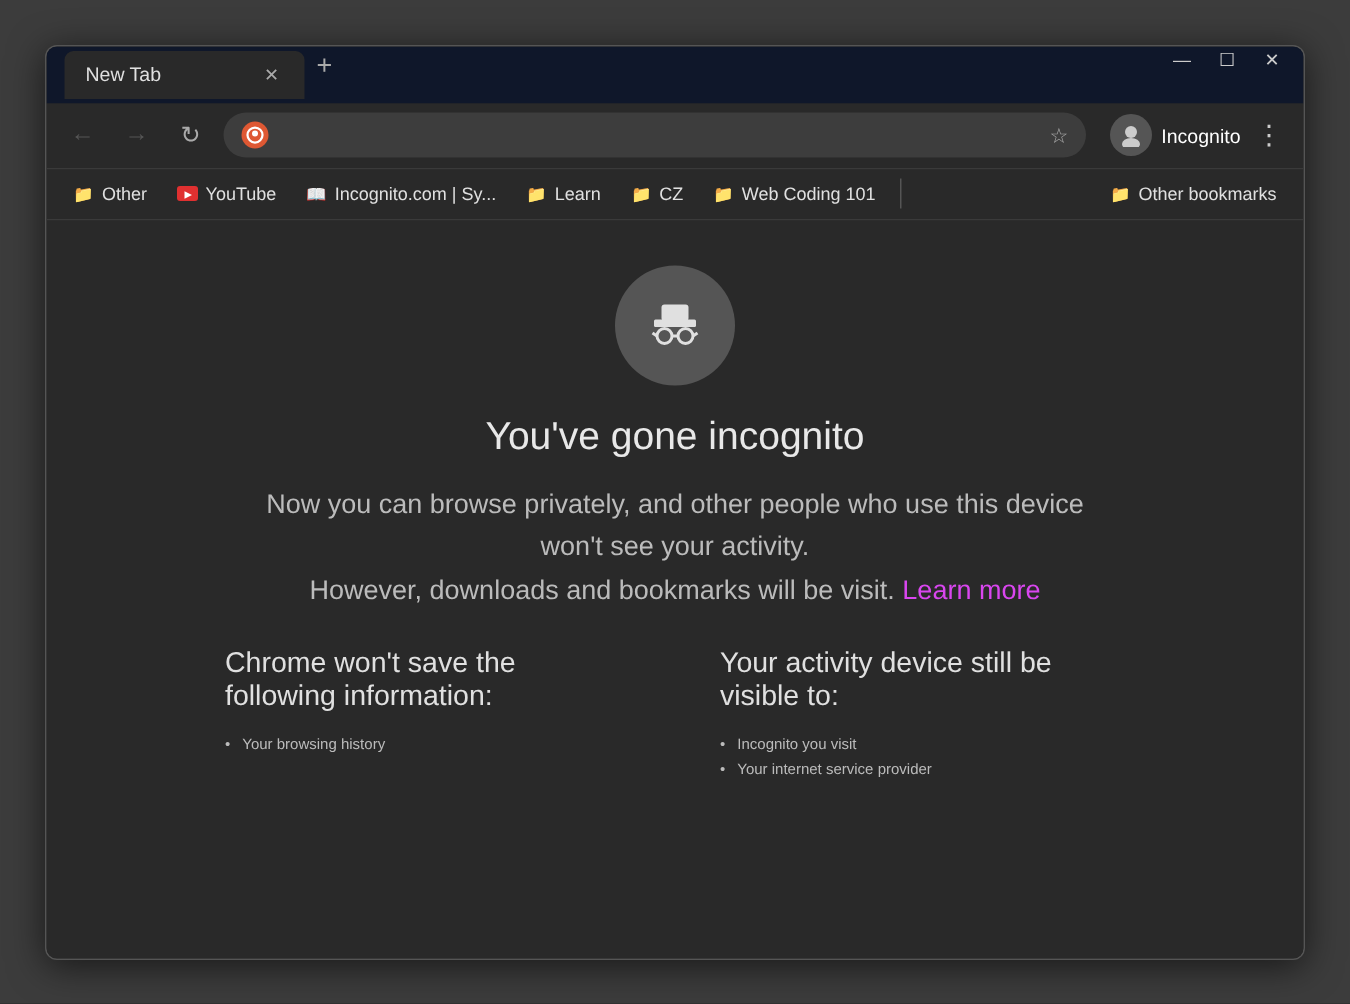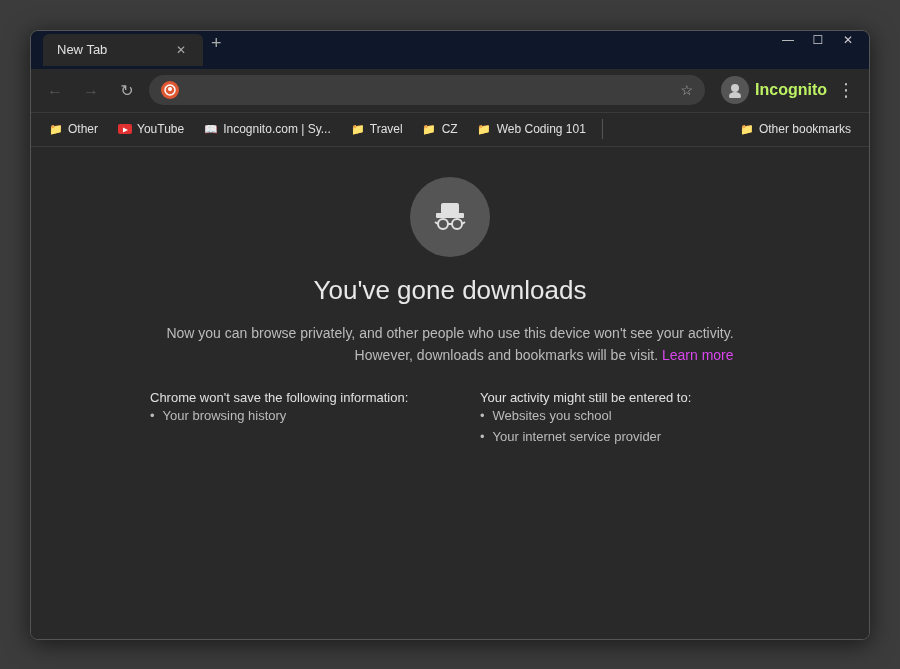--- a/index.html
+++ b/index.html
@@ -150,23 +150,22 @@
       height: 28px;
       border-radius: 50%;
       background: #555;
       display: flex;
       align-items: center;
       justify-content: center;
       color: #ccc;
       font-size: 14px;
     }
     .incognito-label {
-      color: #bef264;
-      font-size: 16px;
-      font-weight: bold;
+      color: #ffffff;
+      font-size: 13px;
     }
     .menu-dots {
       color: #ccc;
       font-size: 18px;
       cursor: pointer;
       padding: 4px;
     }
     
     .bookmarks-bar {
       background: #292929;
@@ -234,52 +233,53 @@
       height: 48px;
     }
     .incognito-title {
       color: #e8e8e8;
       font-size: 26px;
       font-weight: 400;
       margin-bottom: 16px;
     }
     .incognito-desc {
       color: #bbb;
-      font-size: 14px;
+      font-size: 18px;
       max-width: 580px;
-      text-align: right;
+      text-align: center;
       line-height: 1.6;
       margin-bottom: 24px;
     }
     .learn-more {
       color: #d946ef;
       text-decoration: none;
       cursor: pointer;
     }
     .info-columns {
       display: flex;
       gap: 60px;
       width: 100%;
       max-width: 600px;
     }
     .info-col {
       flex: 1;
     }
     .info-col-title {
       color: #e0e0e0;
-      font-size: 13px;
+      font-size: 19px;
+      margin-bottom: 12px;
       font-weight: 400;
     }
     .info-list {
       list-style: none;
       padding: 0;
     }
     .info-list li {
       color: #bbb;
-      font-size: 13px;
+      font-size: 10px;
       padding: 3px 0;
       display: flex;
       align-items: flex-start;
       gap: 8px;
     }
     .info-list li::before {
       content: '•';
       color: #bbb;
       flex-shrink: 0;
     }
@@ -341,21 +341,21 @@
           </svg>
       </span>
       <span>YouTube</span>
     </div>
     <div class="bookmark-item">
       <span class="bookmark-icon bm-orange">📖</span>
       <span>Incognito.com | Sy...</span>
     </div>
     <div class="bookmark-item">
       <span class="bookmark-icon bm-yellow">📁</span>
-      <span>Travel</span>
+      <span>Learn</span>
     </div>
     <div class="bookmark-item">
       <span class="bookmark-icon bm-yellow">📁</span>
       <span>CZ</span>
     </div>
     <div class="bookmark-item">
       <span class="bookmark-icon bm-yellow">📁</span>
       <span>Web Coding 101</span>
     </div>
     <div class="bookmark-separator"></div>
@@ -373,42 +373,42 @@
         <rect x="15" y="10" width="18" height="11" rx="2" fill="#e0e0e0"></rect>
 
         <circle cx="17" cy="31" r="5" stroke="#e0e0e0" stroke-width="2" fill="none"></circle>
         <circle cx="31" cy="31" r="5" stroke="#e0e0e0" stroke-width="2" fill="none"></circle>
         <line x1="22" y1="31" x2="26" y2="31" stroke="#e0e0e0" stroke-width="2"></line>
         <line x1="12" y1="31" x2="9" y2="29" stroke="#e0e0e0" stroke-width="2"></line>
         <line x1="36" y1="31" x2="39" y2="29" stroke="#e0e0e0" stroke-width="2"></line>
       </svg>
     </div>
 
-    <h1 class="incognito-title">You've gone downloads</h1>
+    <h1 class="incognito-title">You've gone incognito</h1>
 
     <p class="incognito-desc">
       <span>Now you can browse privately, and other people who use this device won't see your activity.</span><br>
       <span>However, downloads and bookmarks will be visit.</span>
       <a class="learn-more" href="#">Learn more</a>
     </p>
 
     <div class="info-columns">
       <div class="info-col">
         <div class="info-col-title">Chrome won't save the following information:</div>
         <ul class="info-list">
           <li>
             <span>Your browsing history</span>
           </li>
         </ul>
       </div>
       <div class="info-col">
-        <div class="info-col-title">Your activity might still be entered to:</div>
+        <div class="info-col-title">Your activity device still be visible to:</div>
         <ul class="info-list">
           <li>
-            <span>Websites you school</span>
+            <span>Incognito you visit</span>
           </li>
           <li>
             <span>Your internet service provider</span>
           </li>
         </ul>
       </div>
     </div>
   </div>
 
 </div>

